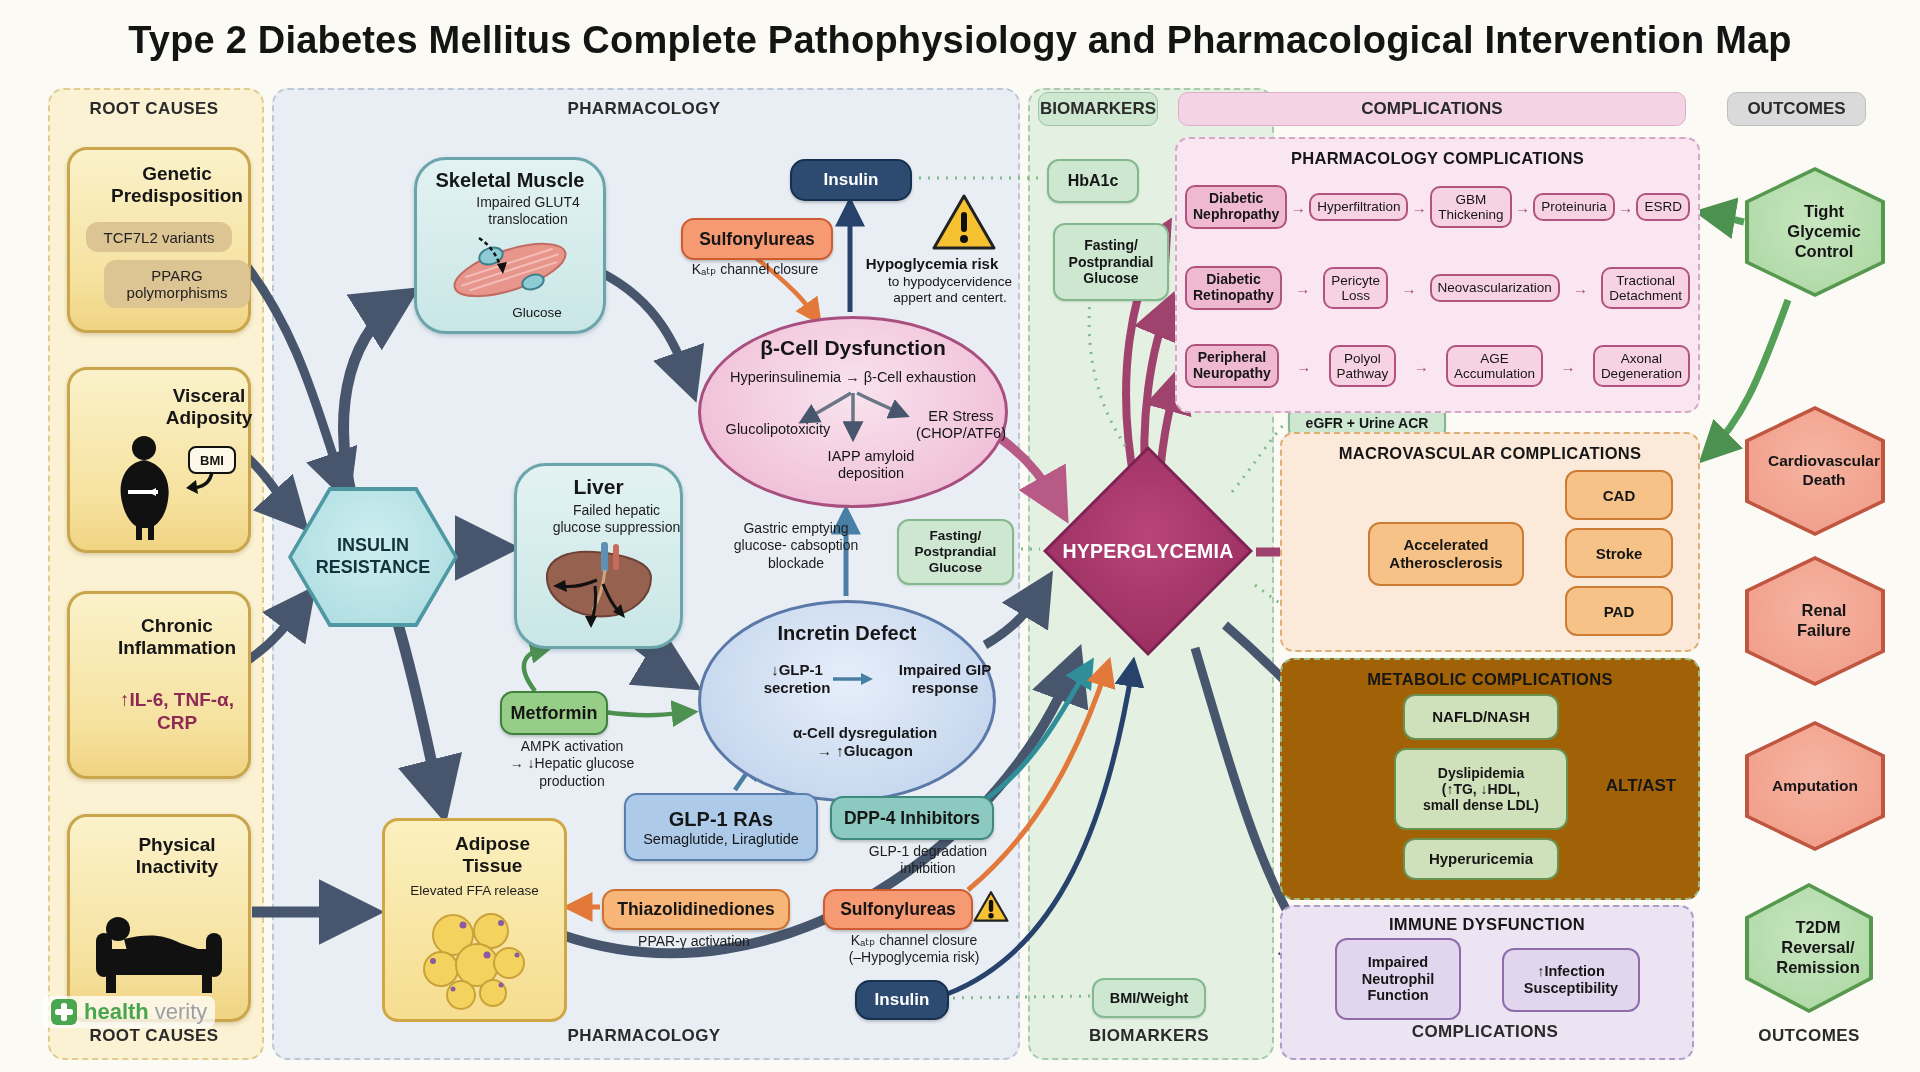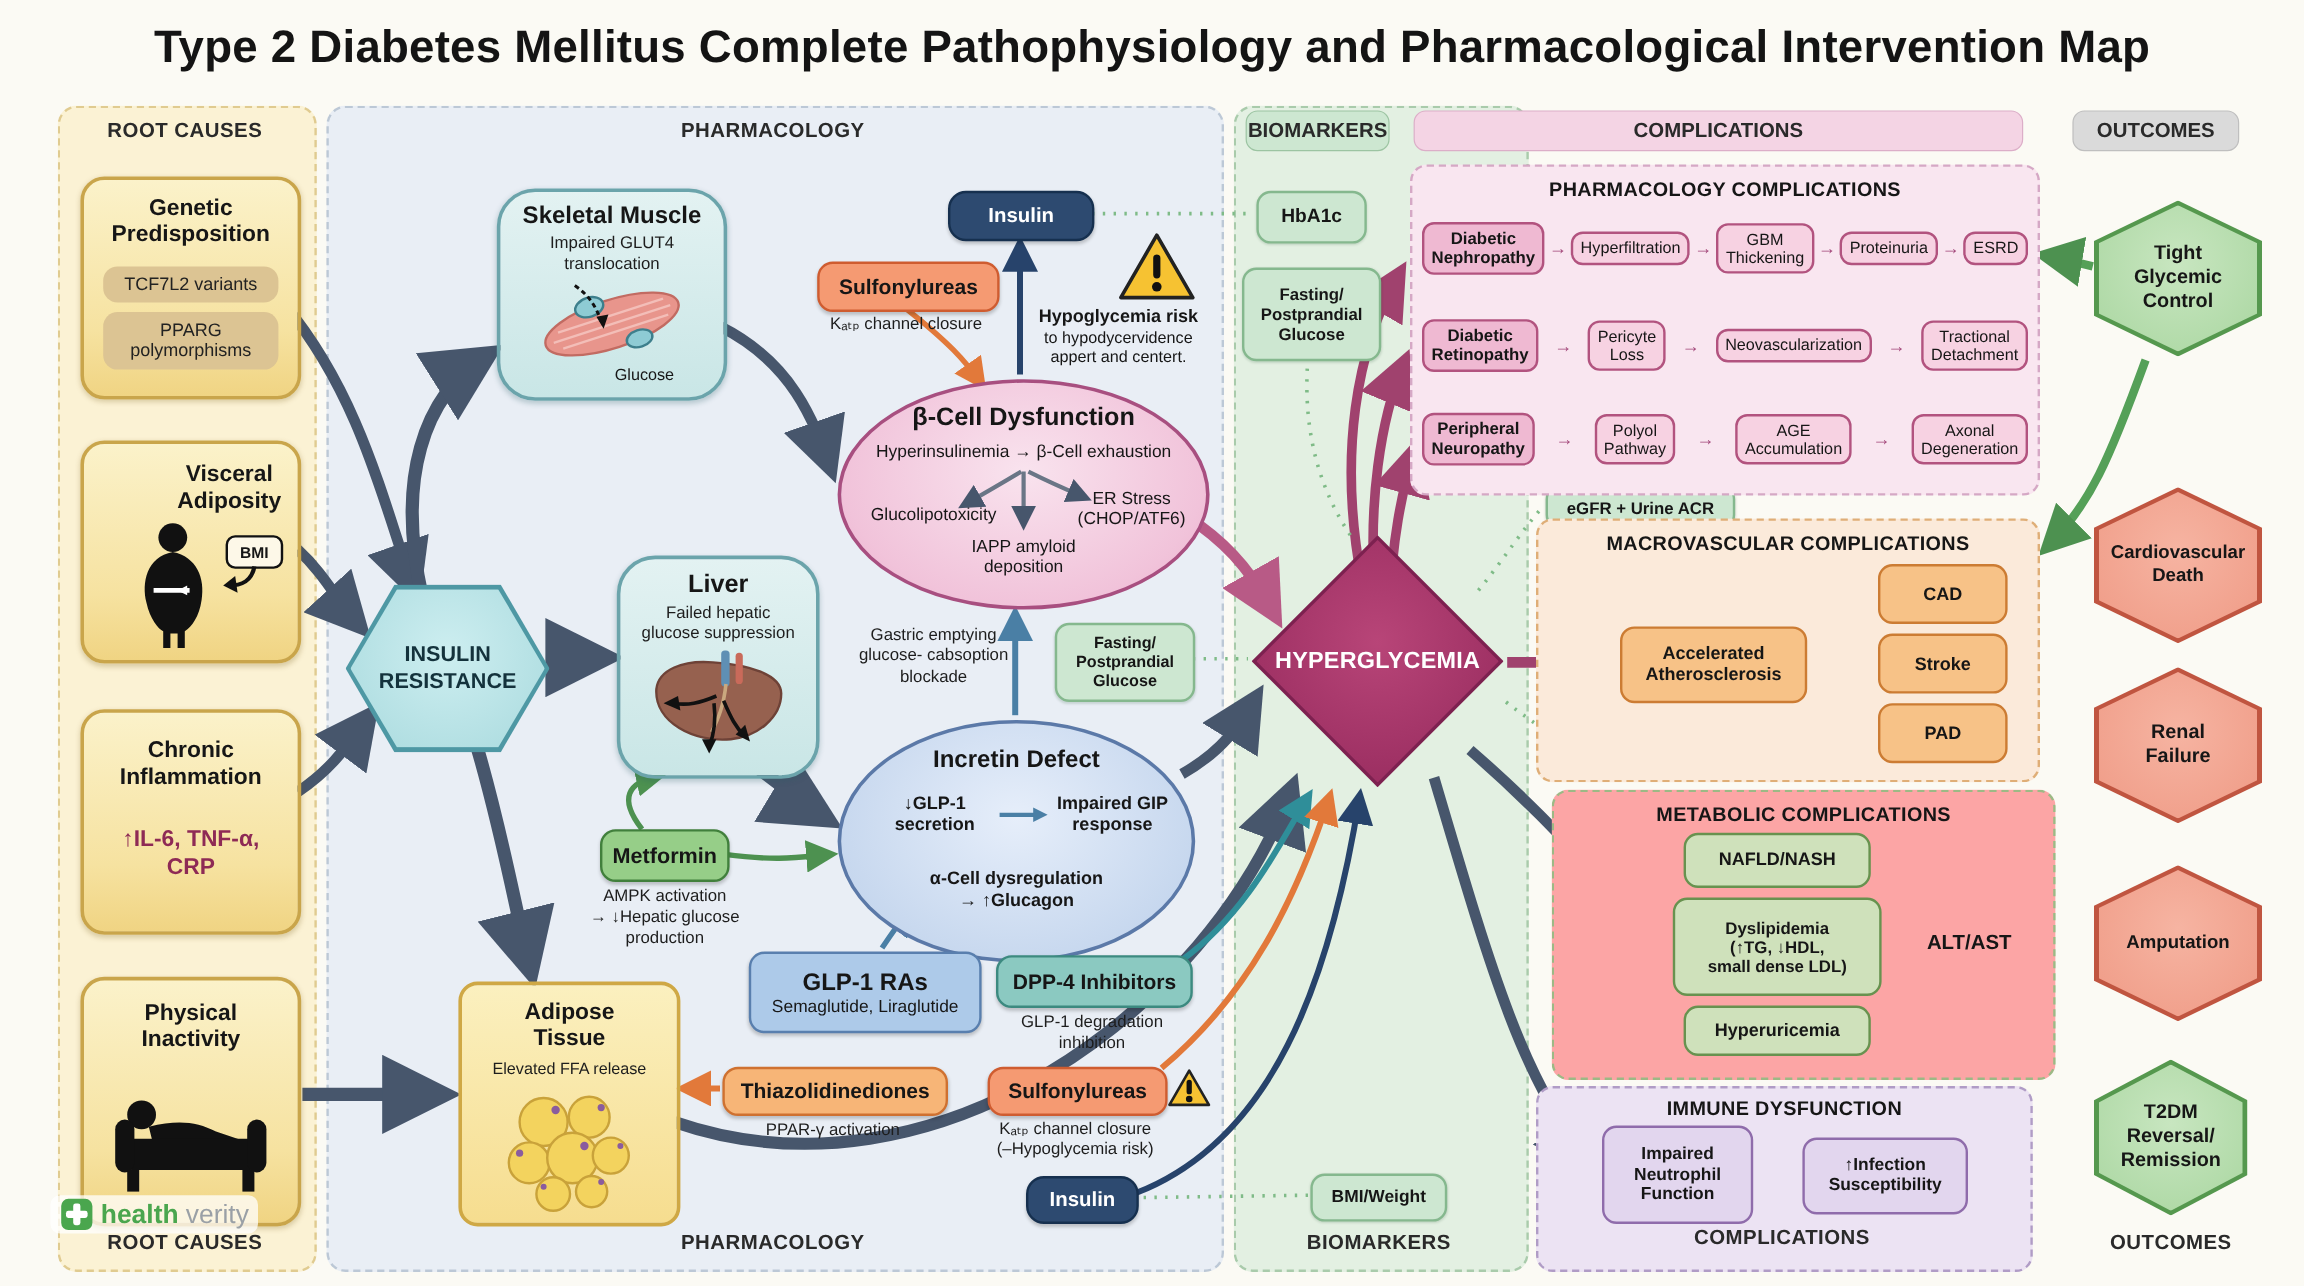--- a/index.html
+++ b/index.html
@@ -1,21 +1,21 @@
 <!DOCTYPE html>
 <html><head>
 <meta charset="utf-8">
 <style>
   html,body{margin:0;padding:0;}
   body{width:1920px;height:1072px;background:#fbfaf4;overflow:hidden;
        font-family:"Liberation Sans","DejaVu Sans",sans-serif;color:#161616;position:relative;}
   .abs{position:absolute;}
   .ctr{display:flex;align-items:center;justify-content:center;text-align:center;}
   .col{flex-direction:column;}
-  .pre{white-space:pre-line;}
+  .pre{white-space:pre-line;margin-left:18px;}
   .b{font-weight:bold;}
 
   
   .lane{border-radius:16px;border:2px dashed transparent;}
   .lane-root{background:#fbf2d4;border-color:#e0cb90;}
   .lane-pharm{background:#e9eef5;border-color:#bcc8d6;}
   .lane-bio{background:#e3f0e2;border-color:#a9cbab;}
   .lane-head{font-size:17px;font-weight:bold;letter-spacing:.4px;color:#2a2a2a;}
   .lane-foot{font-size:17px;font-weight:bold;letter-spacing:.4px;color:#2a2a2a;}
   .head-pill{border-radius:10px;font-size:17px;font-weight:bold;color:#2a2a2a;}
@@ -52,21 +52,21 @@
   .hex-pt{clip-path:polygon(50% 0%,100% 26%,100% 74%,50% 100%,0% 74%,0% 26%);}
   .diamond{clip-path:polygon(50% 0%,100% 50%,50% 100%,0% 50%);}
   .shape-fill{position:absolute;inset:4px;}
   .shape-label{position:absolute;inset:0;display:flex;align-items:center;justify-content:center;text-align:center;}
 
   
   .panel{border-radius:14px;}
   .panel-title{font-size:16.5px;font-weight:bold;letter-spacing:.3px;}
   .p-micro{background:#f9e6f0;border:2px dashed #d5a8c5;}
   .p-macro{background:#fbeada;border:2px dashed #dfae77;}
-  .p-meta{background:#fca5a5;border:2px dashed #9cb985;margin-left:13px;}
+  .p-meta{background:#a16207;border:2px dashed #9cb985;}
   .p-imm{background:#ece3f3;border:2px dashed #b09cc6;}
   .mrow{display:flex;align-items:center;justify-content:space-between;}
   .mcell{background:#f7d2e2;border:2px solid #b2537f;border-radius:10px;padding:4px 6px;
          font-size:13.5px;line-height:1.12;text-align:center;white-space:pre-line;}
   .mhead{background:#efb9d2;border-width:2.5px;font-weight:bold;font-size:14px;}
   .msep{color:#a3477a;font-weight:bold;font-size:15px;padding:0 1px;}
   .mabox{background:#f7c287;border:2.5px solid #cc7c33;border-radius:12px;font-weight:bold;font-size:15px;}
   .mebox{background:#cfe1bb;border:2.5px solid #68924f;border-radius:12px;font-weight:bold;font-size:15px;
          white-space:pre-line;line-height:1.15;}
   .mibox{background:#e2d6ee;border:2.5px solid #8f6cab;border-radius:12px;font-weight:bold;font-size:14.5px;

